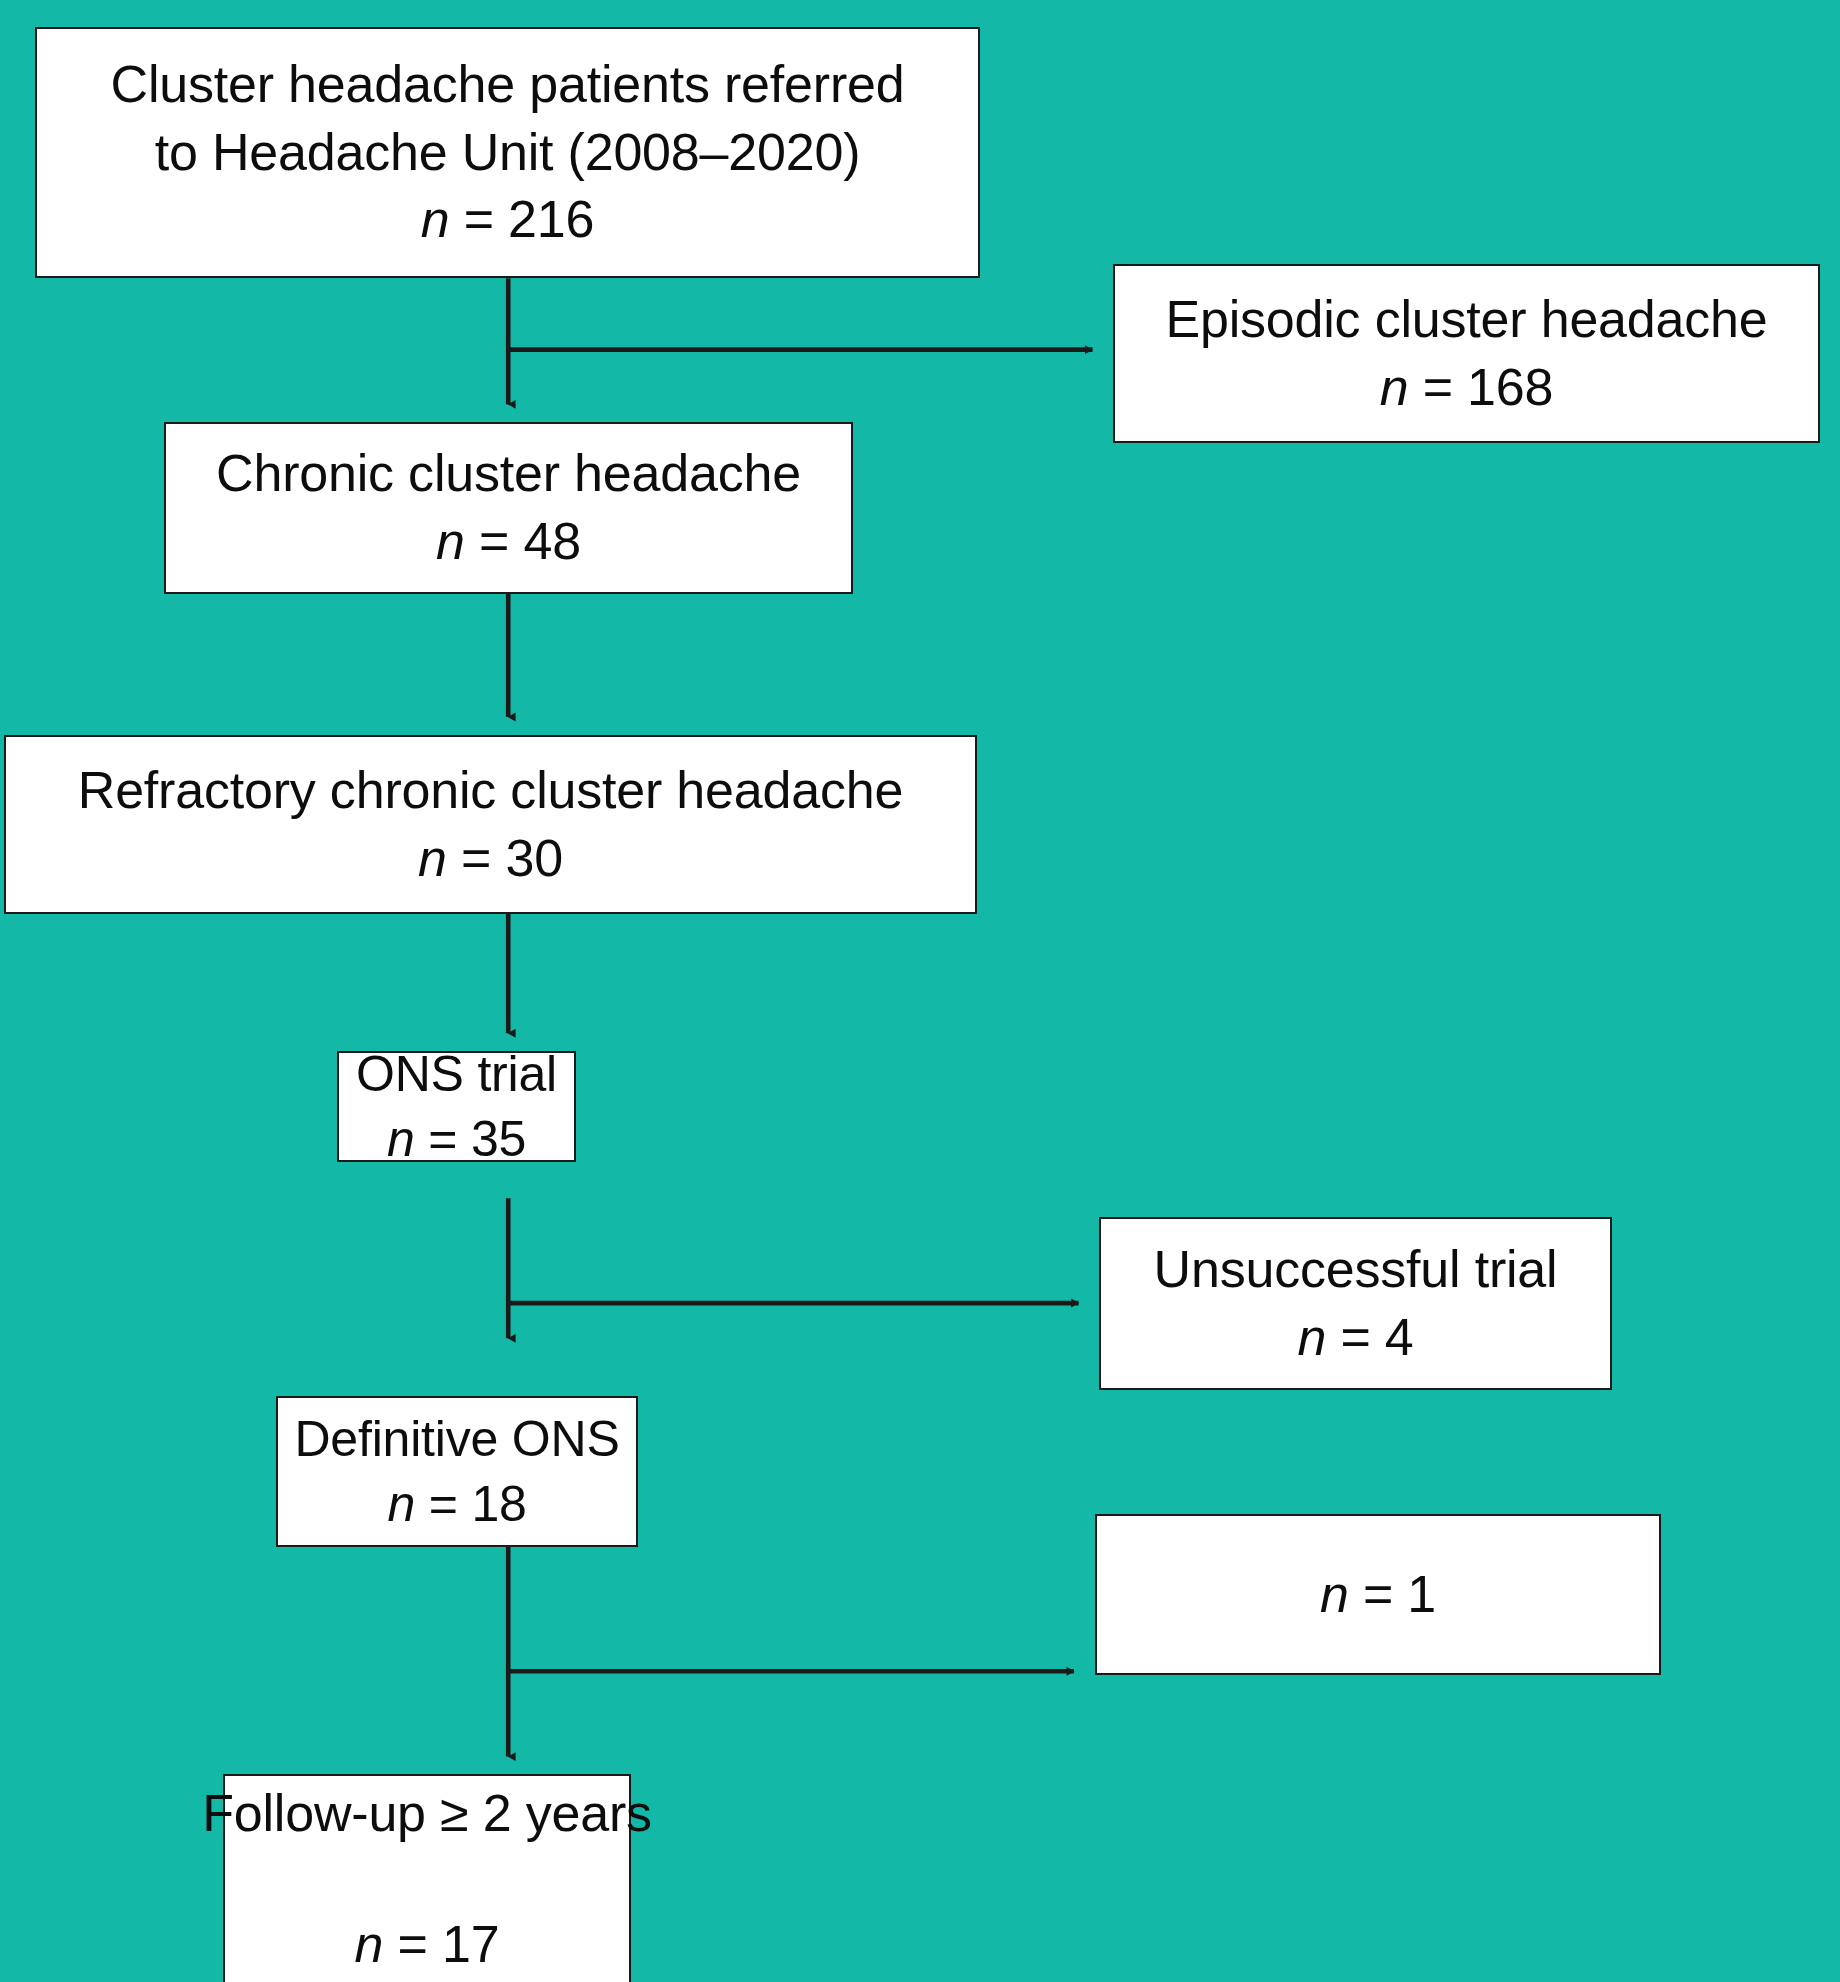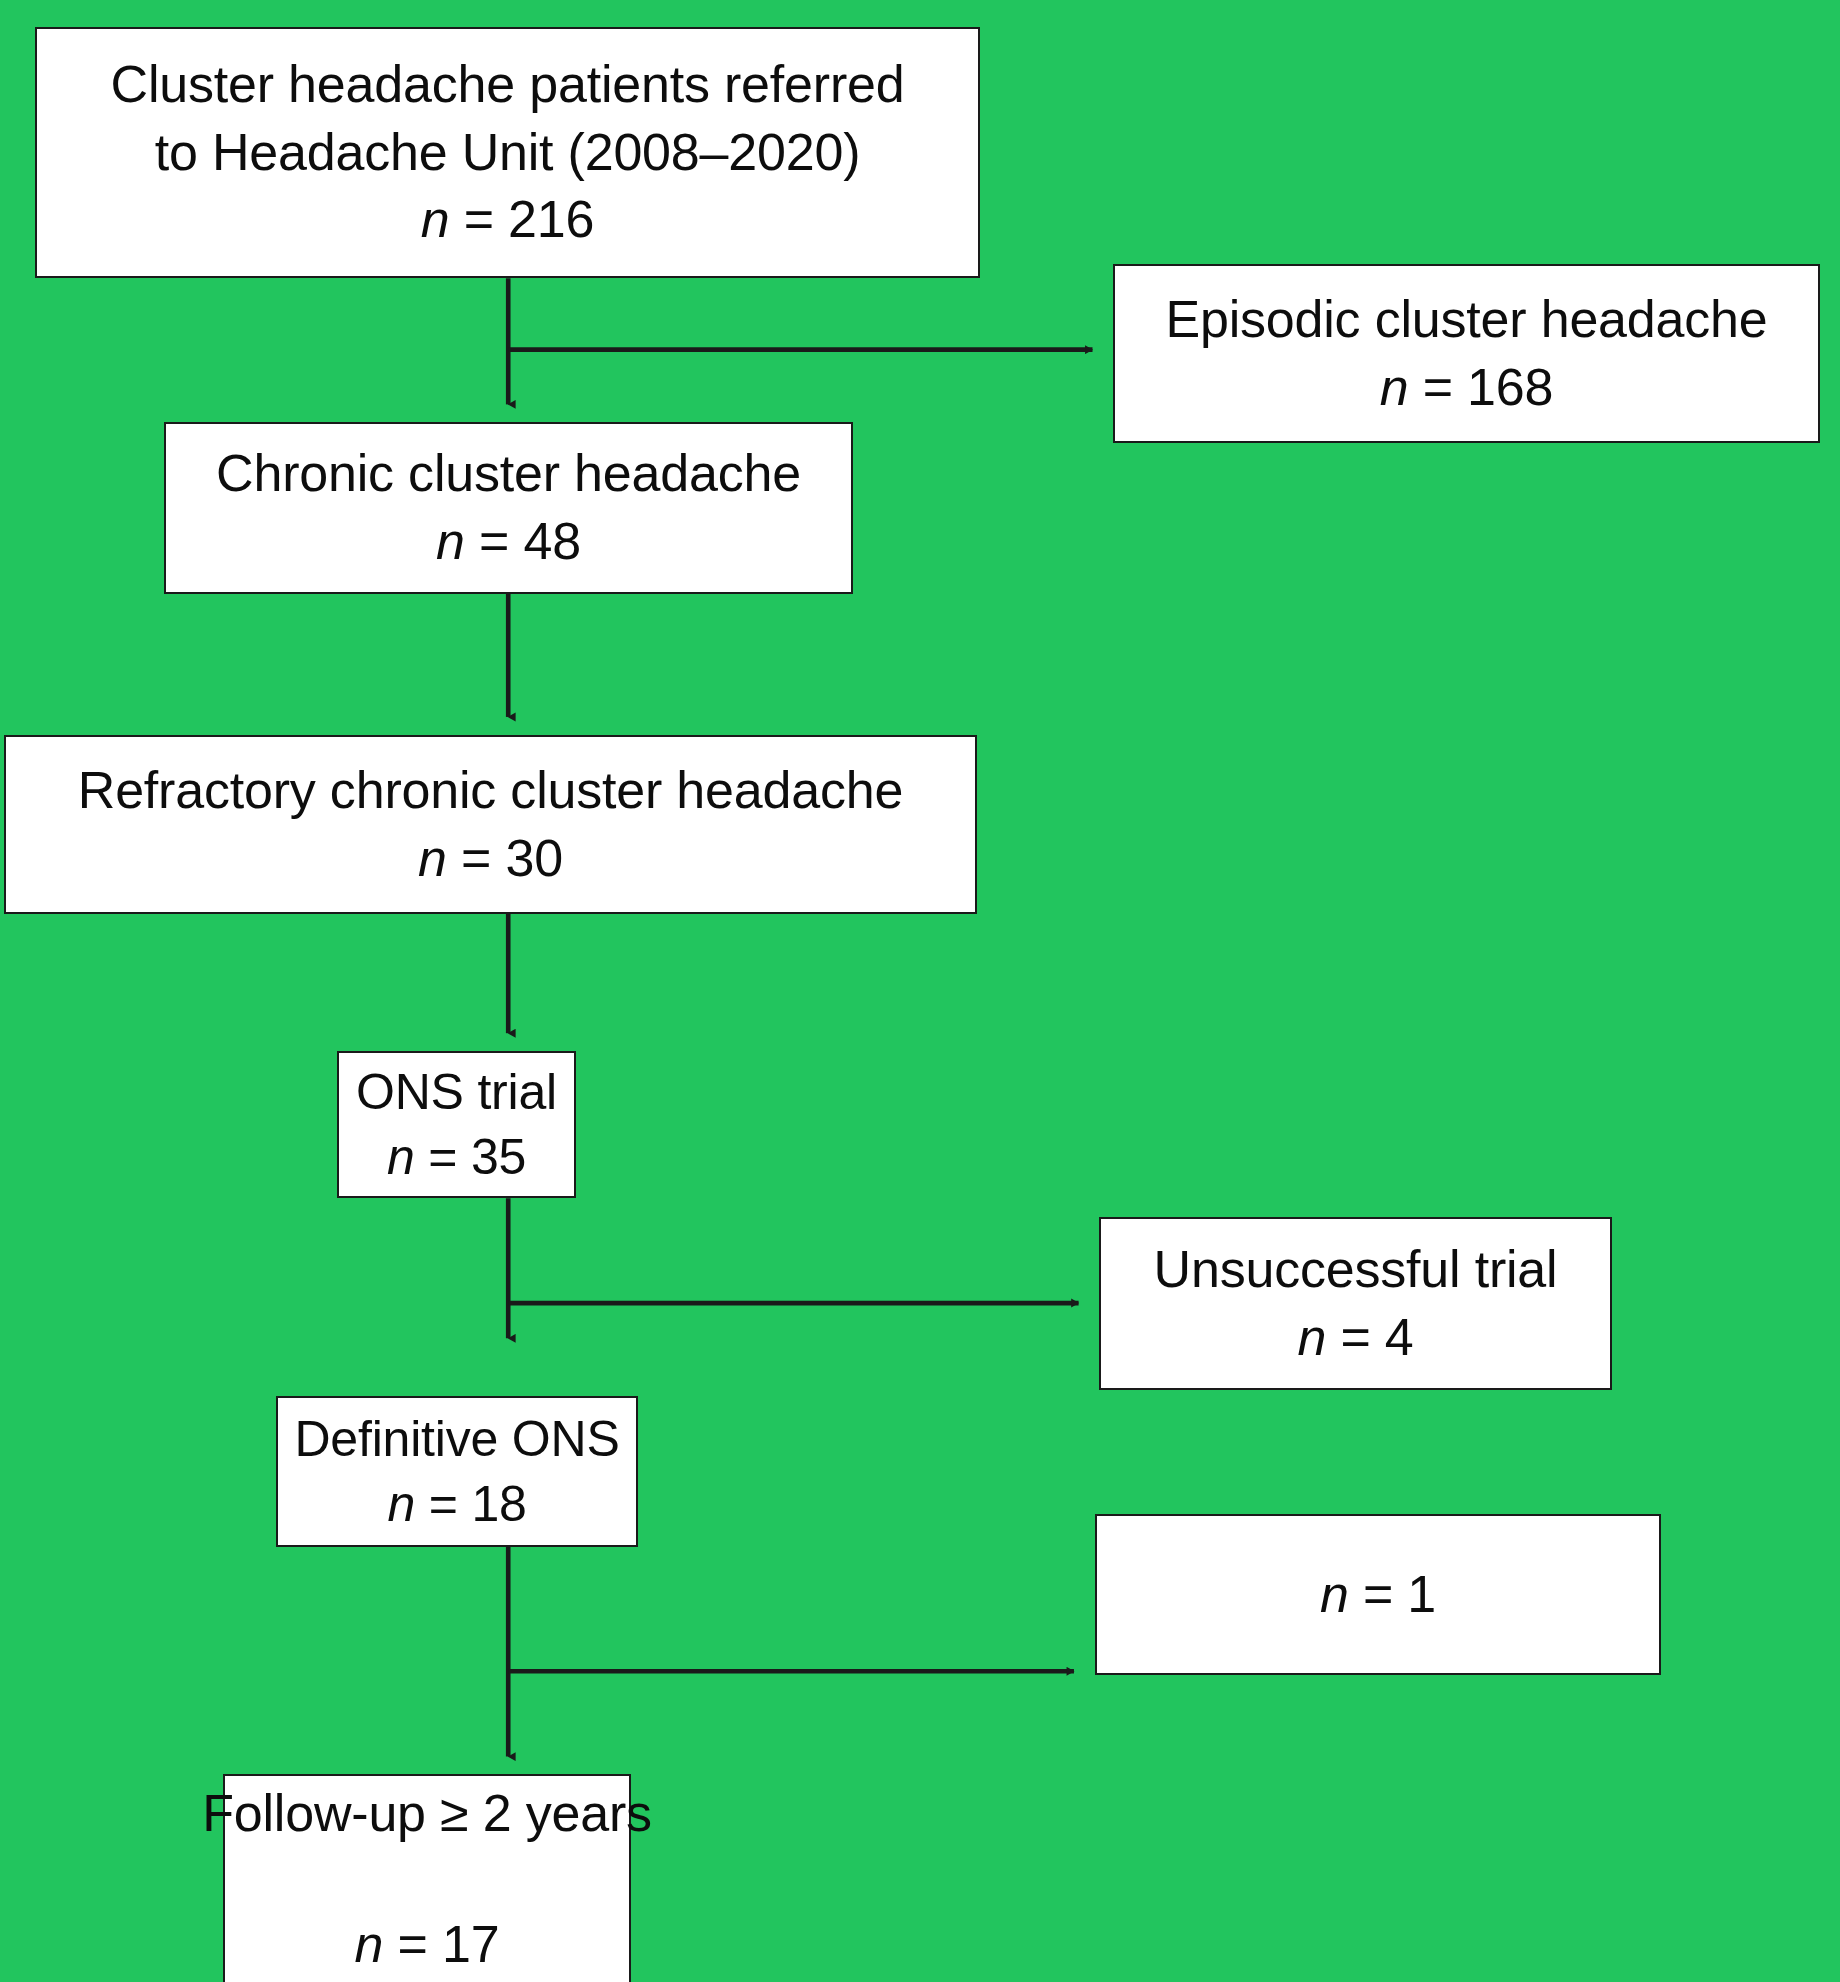--- a/index.html
+++ b/index.html
@@ -11,21 +11,21 @@
   body {
     width: 1840px;
     height: 1982px;
     font-family: "Liberation Sans", sans-serif;
     overflow: hidden;
   }
   #flow-root {
     position: relative;
     width: 1840px;
     height: 1982px;
-    background: #22c55e;
+    background: #14b8a6;
   }
   svg.flow-svg {
     position: absolute;
     left: 0;
     top: 0;
     width: 1840px;
     height: 1982px;
   }
   .node-box {
     position: absolute;
@@ -52,21 +52,21 @@
     white-space: nowrap;
   }
   .node-count .italic-n {
     font-style: italic;
   }
   
   #node-referred      { left: 35px;   top: 27px;   width: 945px; height: 251px; }
   #node-episodic      { left: 1113px; top: 264px;  width: 707px;  height: 179px; }
   #node-chronic       { left: 164px;  top: 422px;  width: 689px;  height: 172px; }
   #node-refractory    { left: 4px;   top: 735px;  width: 973px; height: 179px; }
-  #node-ons-trial     { left: 337px;  top: 1051px; width: 239px;  height: 147px; }
+  #node-ons-trial     { left: 337px;  top: 1051px; width: 239px;  height: 111px; }
   #node-unsuccessful  { left: 1099px; top: 1217px; width: 513px;  height: 173px; }
   #node-definitive    { left: 276px;  top: 1356px; width: 362px;  height: 151px; }
   #node-fu-lt         { left: 1095px; top: 1514px; width: 566px;  height: 161px; }
   #node-fu-ge         { left: 223px;  top: 1774px; width: 408px;  height: 210px; justify-content: space-between; }
 
   #node-ons-trial   { font-size: 50px; }
   #node-definitive  { font-size: 50px; margin-top: 40px; }
 </style>
 </head>
 <body>

